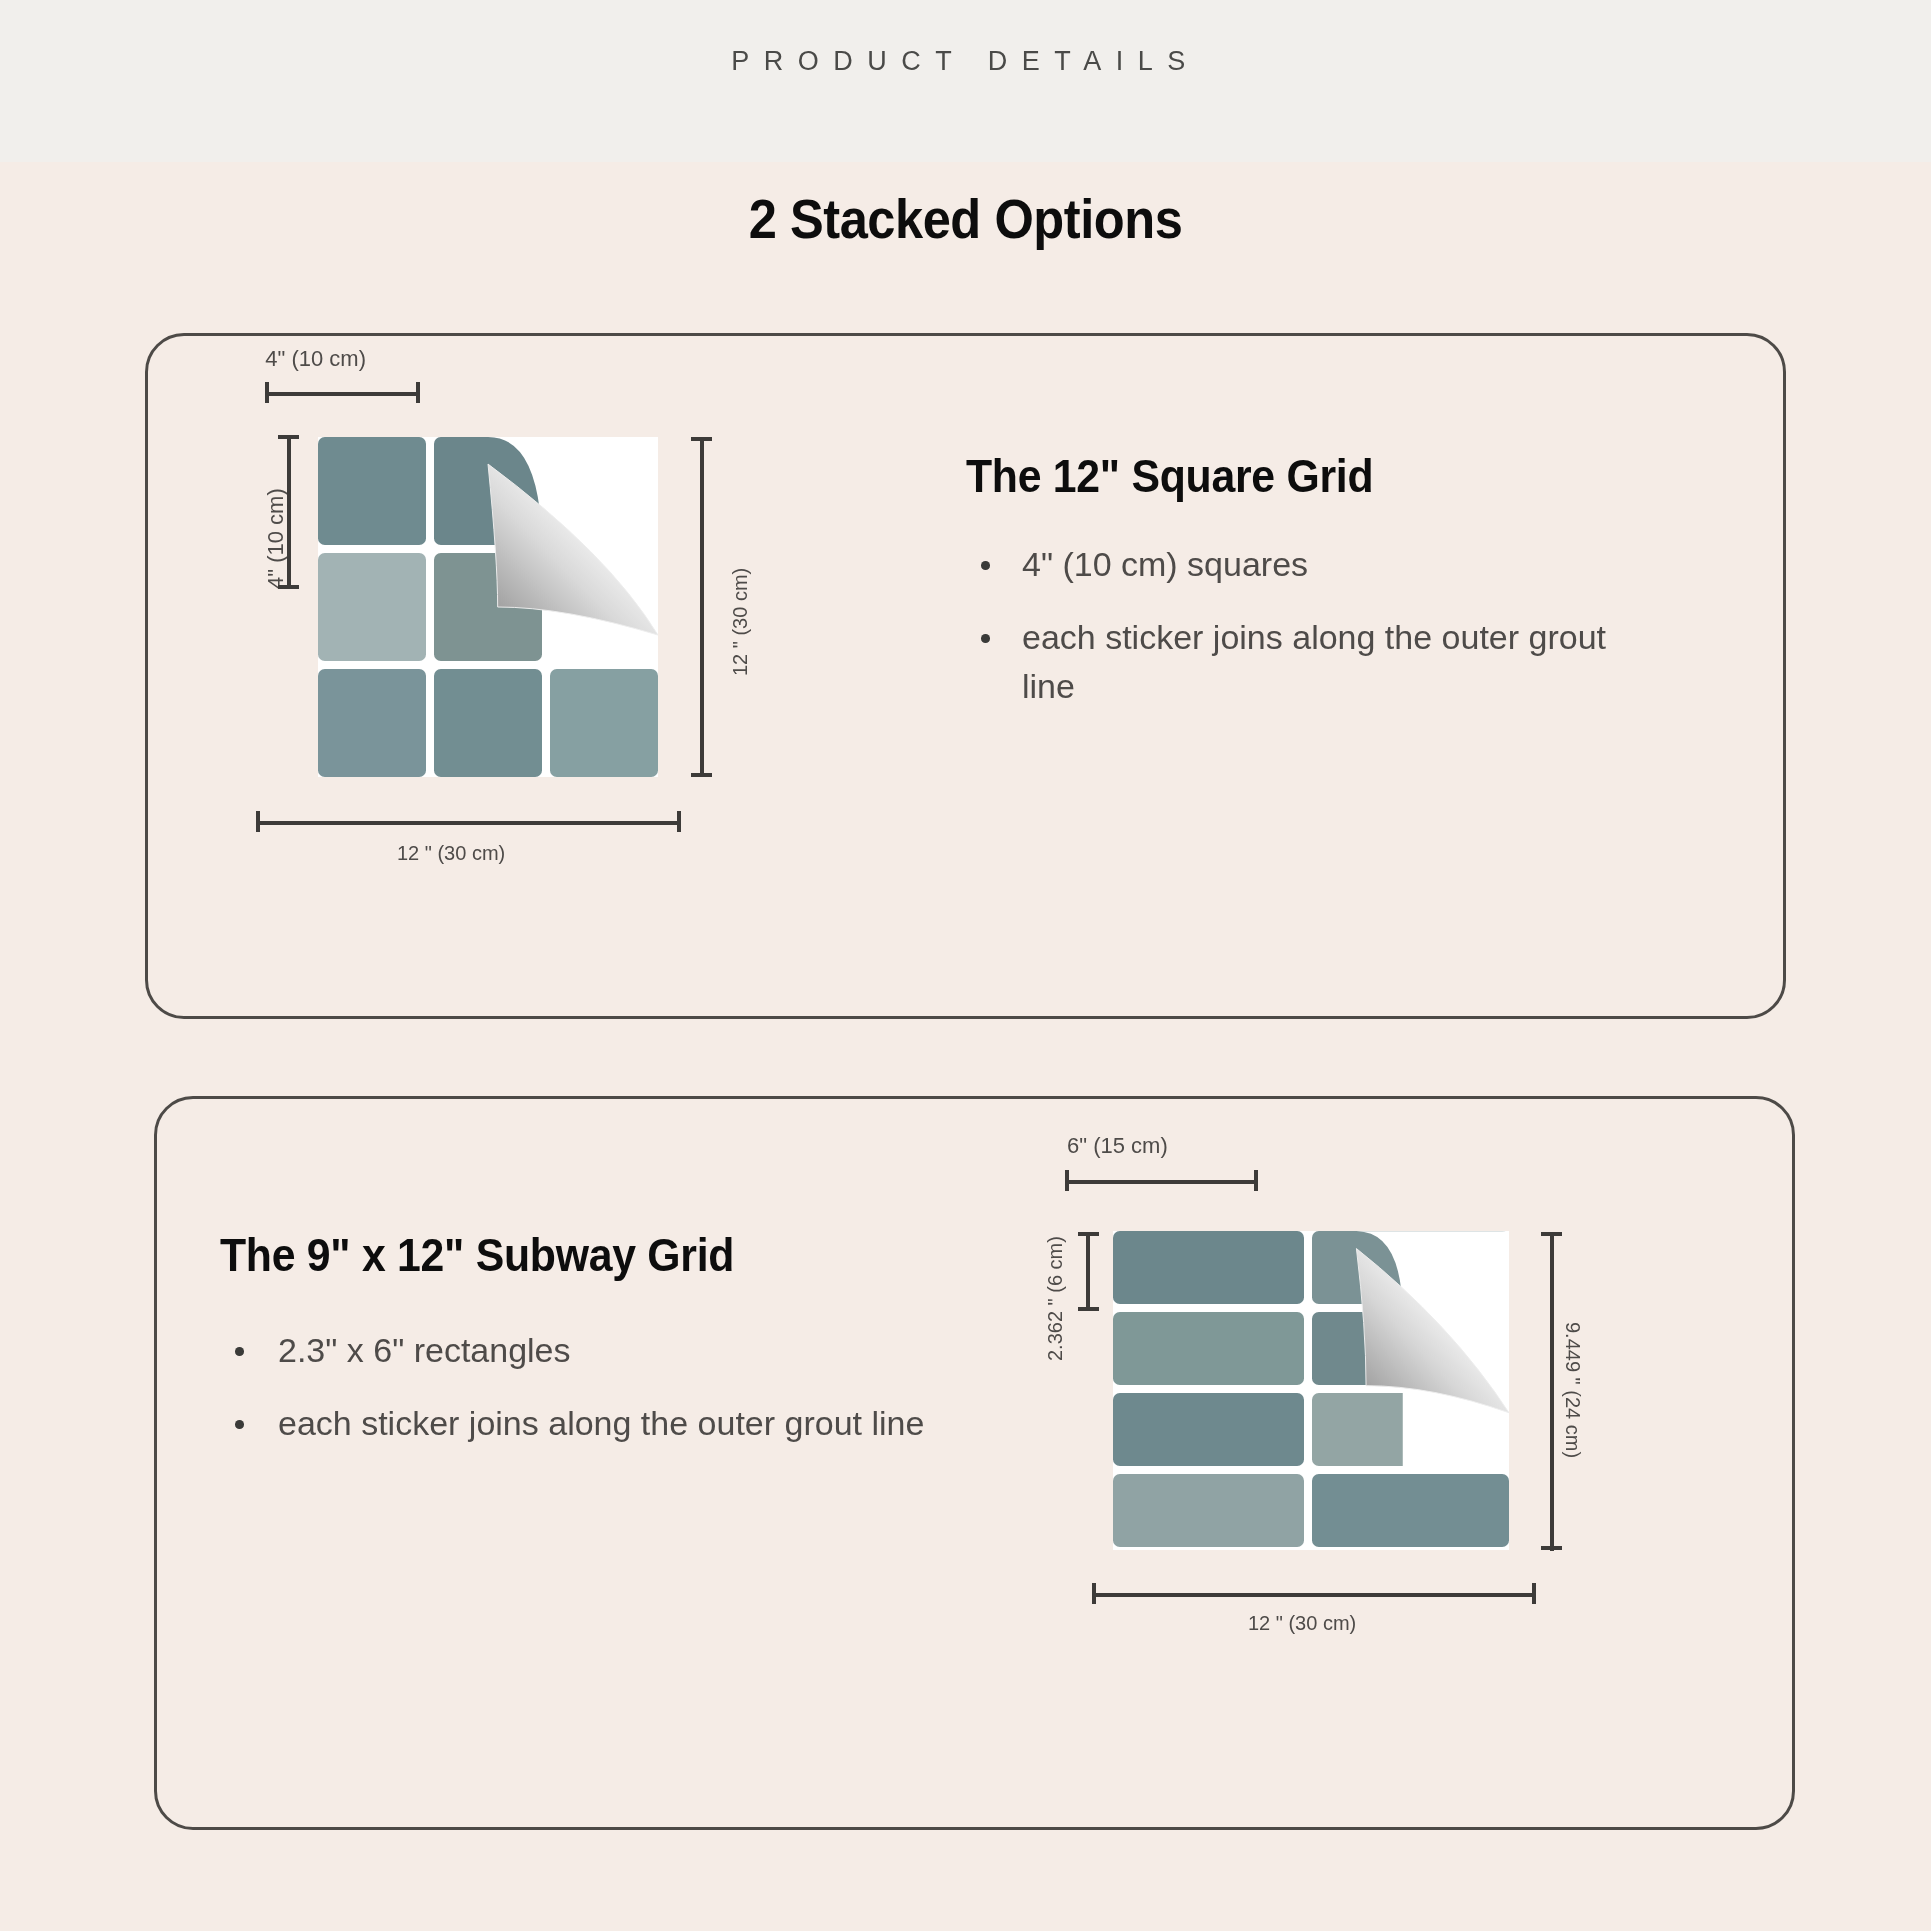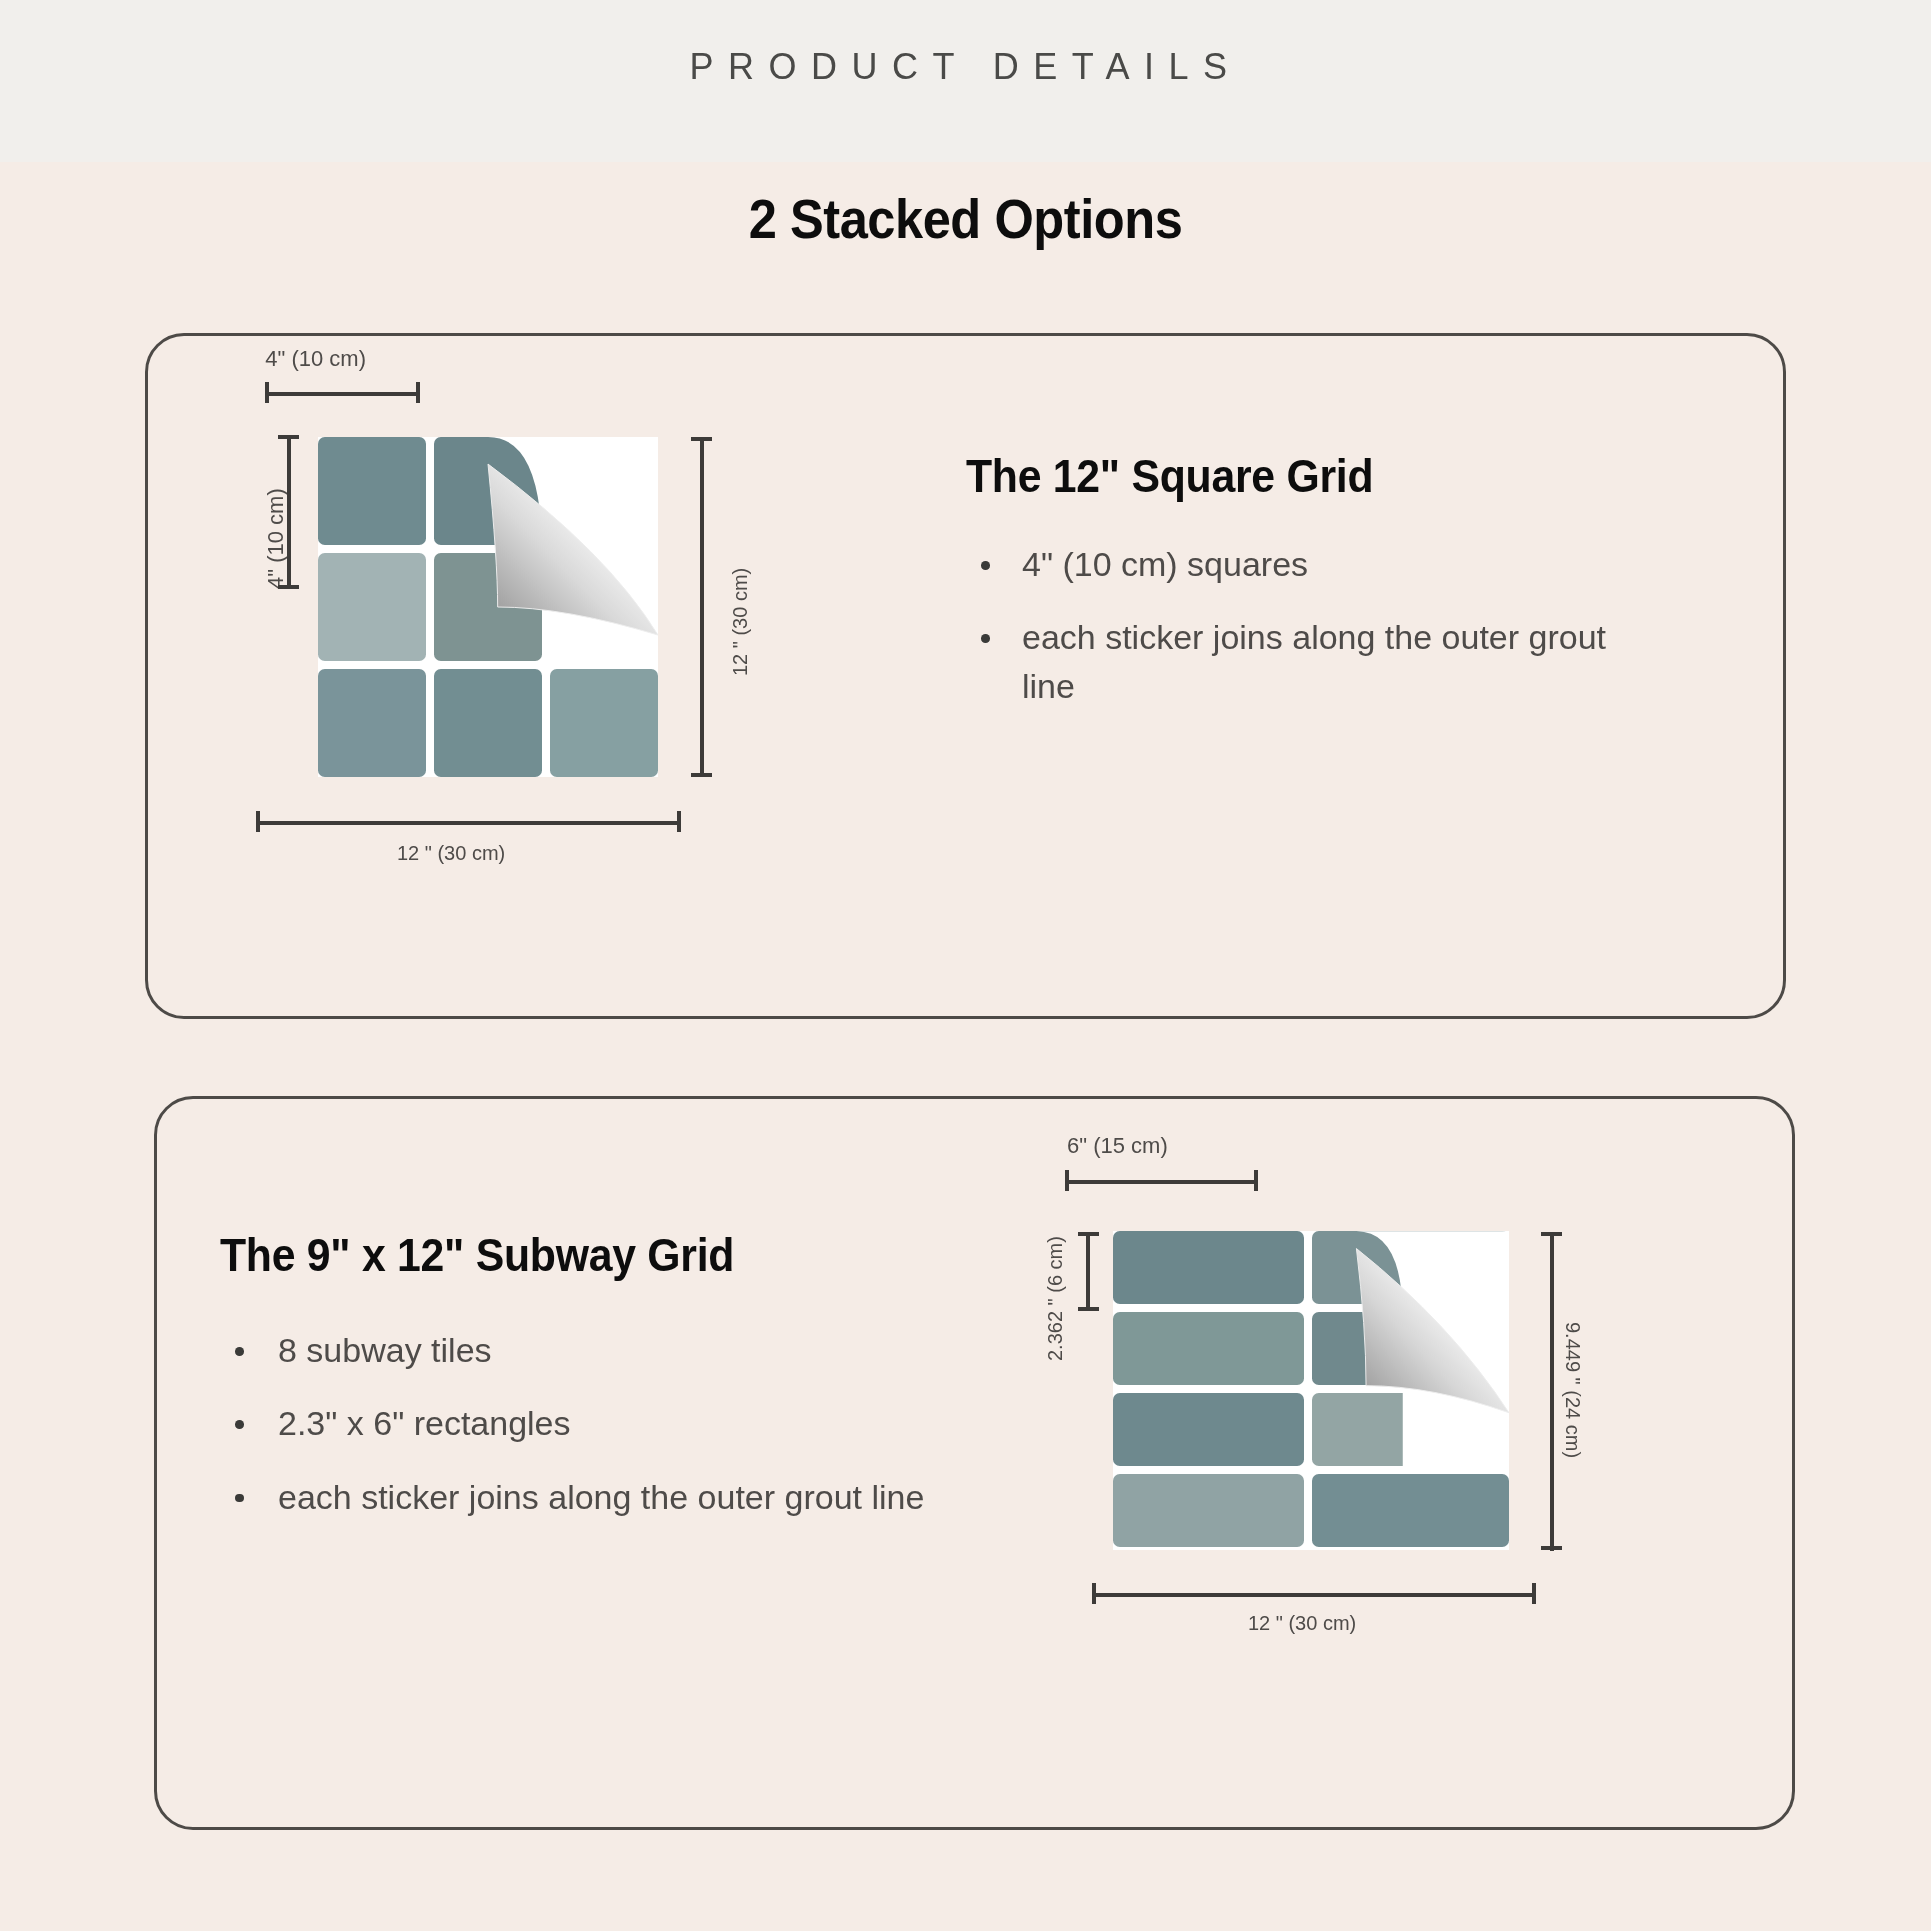--- a/index.html
+++ b/index.html
@@ -27,21 +27,21 @@
     top: 0; left: 0; right: 0;
     height: 162px;
     background: #f1efec;
   }
 
   
   .eyebrow {
     position: absolute;
     top: 46px; left: 0; right: 0;
     text-align: center;
-    font-size: 36px;
+    font-size: 27px;
     letter-spacing: 14.5px;
     color: #4a4a48;
     font-weight: 400;
   }
 
   
   .main-title {
     position: absolute;
     top: 187px; left: 0; right: 0;
     text-align: center;
@@ -232,21 +232,20 @@
   <div class="cap-v" style="left:9.7px; top:444px;"></div>
   <div class="cap-v" style="left:431px; top:444px;"></div>
   <div class="dim-label" style="left:151px; top:475px;">12 " (30 cm)</div>
 </div>
 
 <div class="card card-2"></div>
 
 <div class="text-block block-2">
   <div class="grid-heading">The 9" x 12" Subway Grid</div>
   <ul class="bullets">
-    <li>8 subway tiles</li>
     <li>2.3" x 6"  rectangles</li>
     <li>each sticker joins along the outer grout line</li>
   </ul>
 </div>
 
 <div class="diagram diagram-2">
 
   <div class="dim-label big" style="left:29px; top:-5.8px;">6" (15  cm)</div>
   <div class="dim-line-h" style="left:27px; top:41px; width:193px;"></div>
   <div class="cap-v" style="left:27px; top:31px;"></div>

